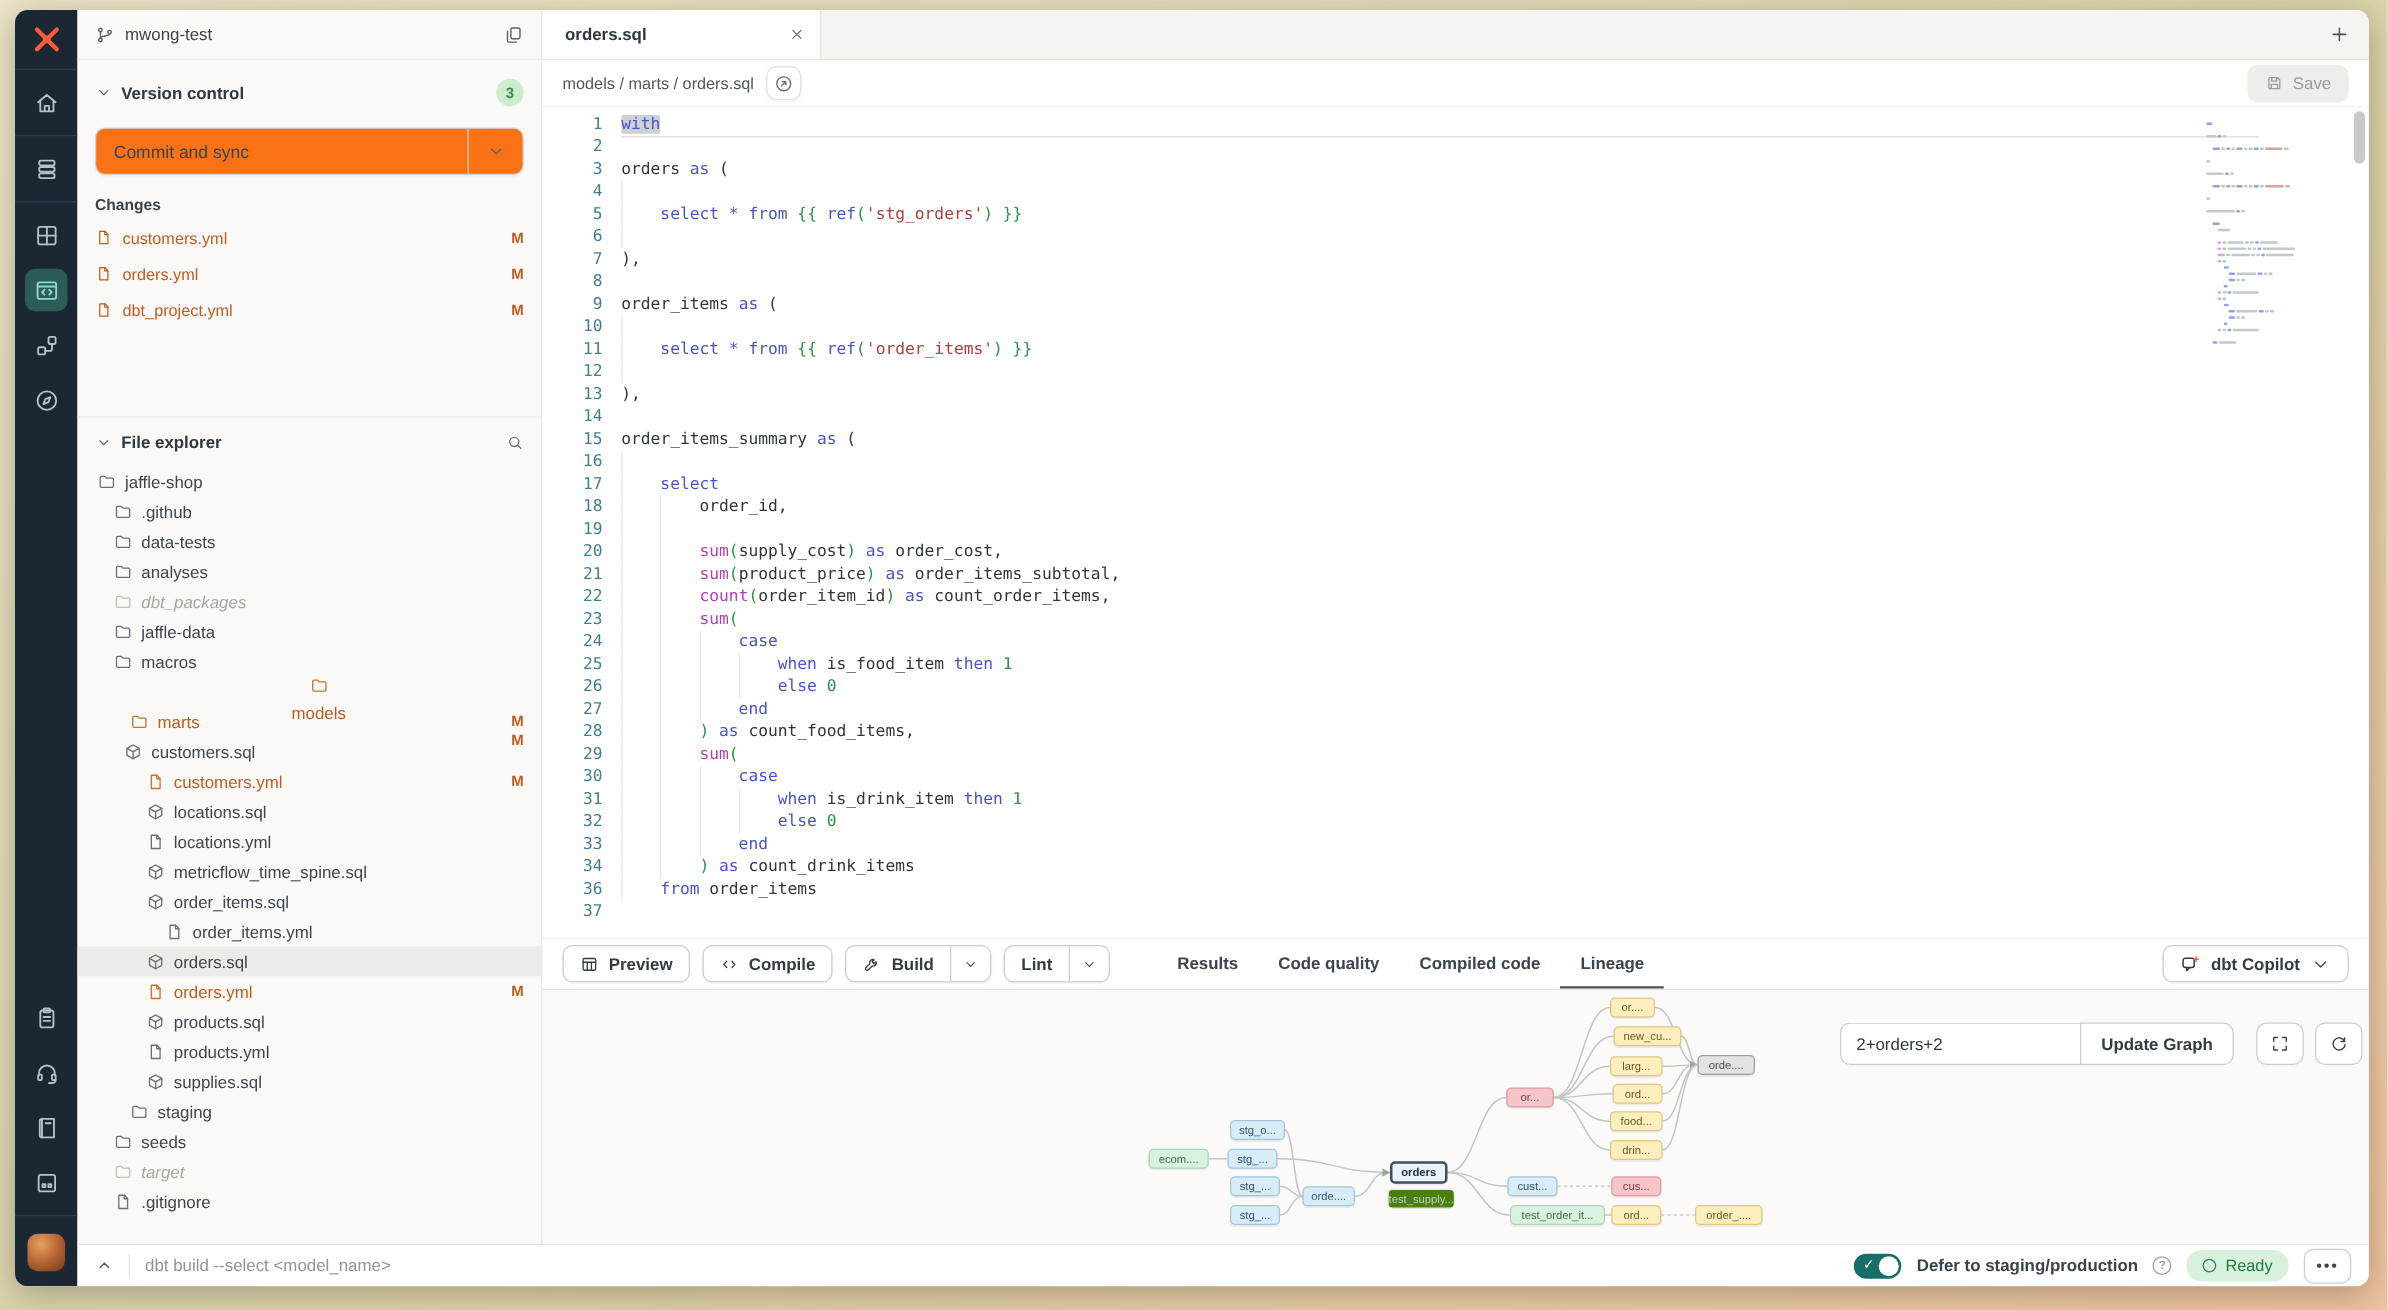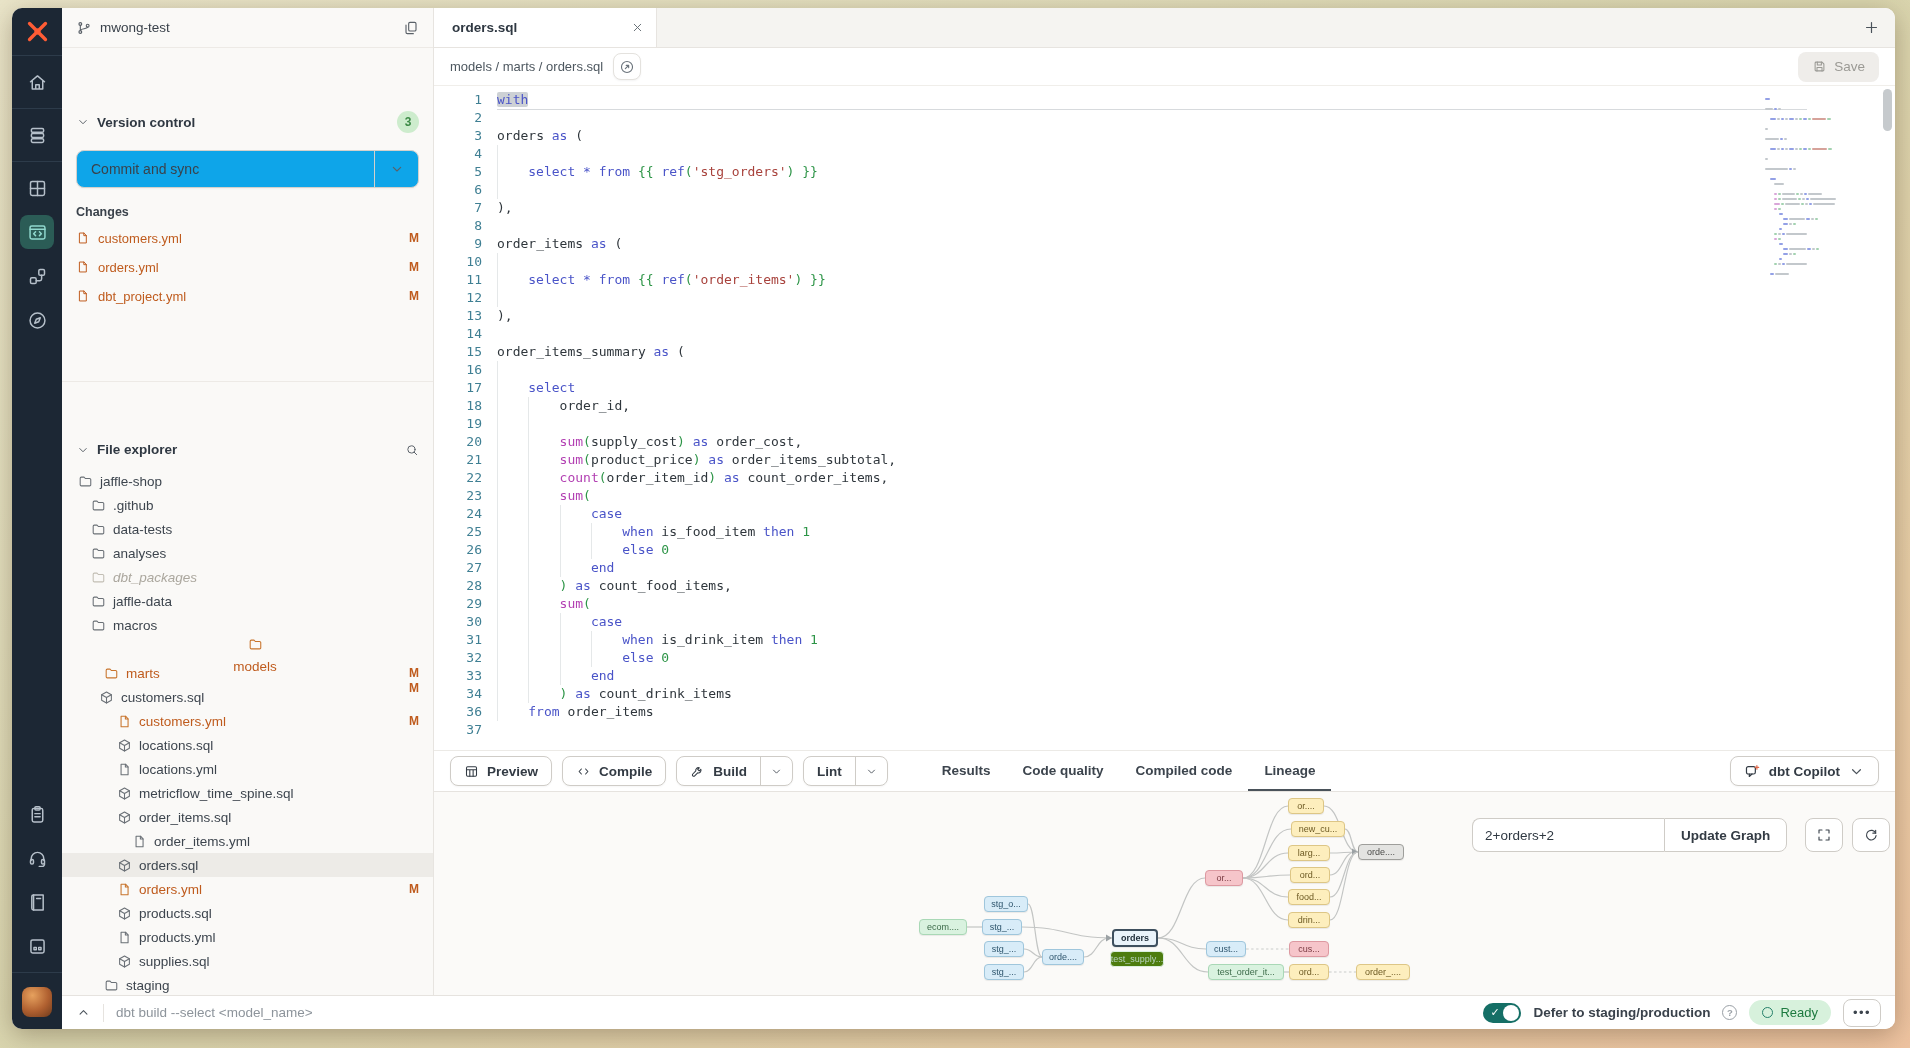--- a/index.html
+++ b/index.html
@@ -20,35 +20,35 @@
   .rail-btn.active { background:#2b5c56; color:#90d8ce; }
   .rail-sep { width:50px; height:1px; background:#2d3b4a; margin:4px 0; flex:none; }
   .rail-spacer { flex:1; }
   .rail-avatar { width:30px; height:30px; border-radius:8px; margin:10px 0 12px; flex:none; cursor:pointer;
     background:radial-gradient(circle at 35% 28%,#e6a15e,#b06030 55%,#6e3a1c 100%); }
 
   .right { flex:1; display:flex; flex-direction:column; min-width:0; }
   .content-row { flex:1; display:flex; min-height:0; }
 
   
-  .sidebar { width:372px; flex:none; background:#faf9f7; border-right:1px solid #e7e4e0; display:flex; flex-direction:column;gap:48px; }
+  .sidebar { width:372px; flex:none; background:#faf9f7; border-right:1px solid #e7e4e0; display:flex; flex-direction:column; }
   .sb-header { height:40px; flex:none; display:flex; align-items:center; padding:0 14px; gap:8px;
     border-bottom:1px solid #edeae6; color:#3a424b; font-size:13.5px; }
   .icon { display:inline-flex; }
   .icon svg { width:16px; height:16px; }
   .sb-header .grow { flex:1; }
   .sb-header .icon { color:#5a6168; cursor:pointer; }
 
   .vc { flex:none; height:286px; border-bottom:1px solid #edeae6; padding:15px 14px 0; }
   .sec-title { display:flex; align-items:center; gap:7px; font-weight:bold; font-size:13.5px; color:#2f3842;text-align:center; }
   .sec-title .icon { color:#5a6168; cursor:pointer; }
   .sec-title .icon svg { width:14px; height:14px; }
   .badge-circle { margin-left:auto; width:22px; height:22px; border-radius:50%; background:#cdeccd; color:#3c8a46;
     font-size:12px; font-weight:bold; display:flex; align-items:center; justify-content:center; }
-  .commit-btn { margin-top:17px; height:38px; background:#0ea5e9; border:1px solid #d4d1cc; border-radius:8px;
+  .commit-btn { margin-top:17px; height:38px; background:#f97316; border:1px solid #d4d1cc; border-radius:8px;
     display:flex; align-items:stretch; font-size:14px; color:#3a424b; cursor:pointer;
     box-shadow:0 1px 2px rgba(0,0,0,.04); }
   .commit-label { flex:1; display:flex; align-items:center; padding-left:14px; }
   .commit-split { width:44px; border-left:1px solid #d4d1cc; display:flex; align-items:center; justify-content:center; color:#5a6169; }
   .changes-label { margin-top:17px; font-size:12.5px; font-weight:bold; color:#3a424b; }
   .change-row { display:flex; align-items:center; gap:8px; height:20px; margin-top:9px; color:#bf5b1d; font-size:13px; cursor:pointer; }
   .change-row .icon { color:#bf5b1d; }
   .change-row .icon svg { width:14px; height:14px; }
   .change-row .m { margin-left:auto; font-weight:bold; font-size:12px; }
 

